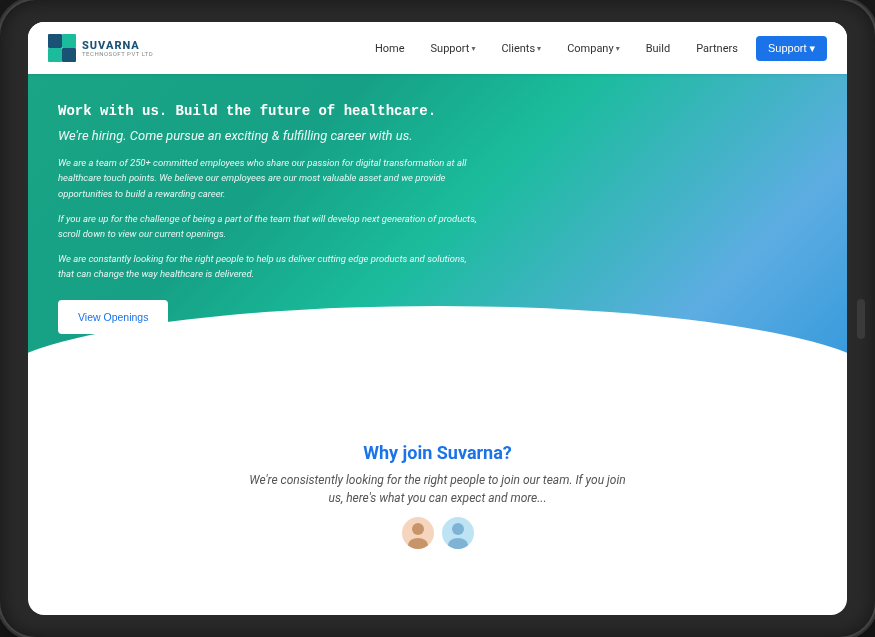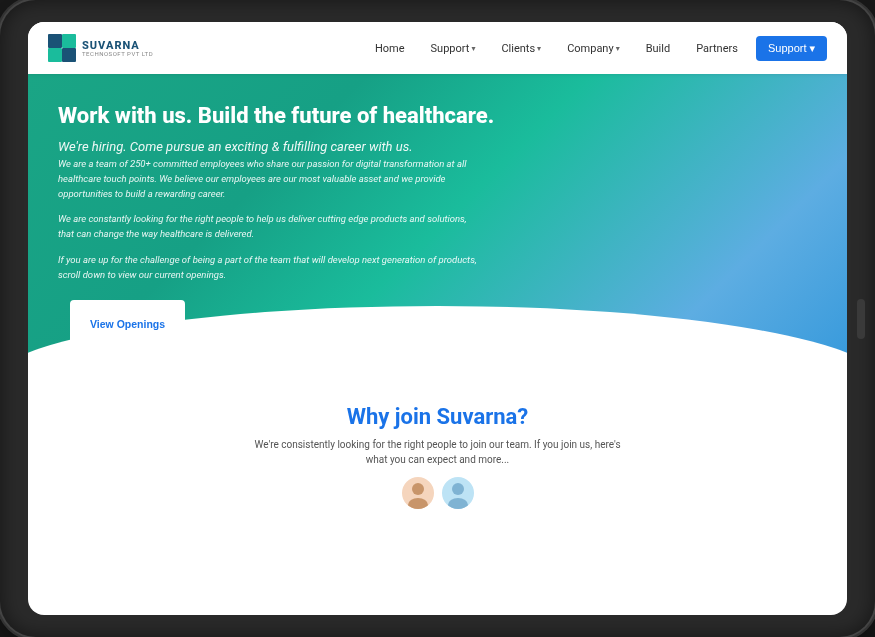--- a/index.html
+++ b/index.html
@@ -139,80 +139,82 @@
       position: absolute;
       bottom: -2px;
       left: -5%;
       width: 110%;
       height: 80px;
       background: #fff;
       border-radius: 50% 50% 0 0 / 80px 80px 0 0;
     }
 
     .hero-title {
-      font-size: 22px;
+      font-size: 14px;
       font-weight: 800;
       color: #fff;
       margin-bottom: 8px;
       line-height: 1.3;
       max-width: 520px;
+      font-family: Liberation Mono, monospace;
     }
 
     .hero-subtitle {
       font-size: 13px;
       font-style: italic;
       color: rgba(255,255,255,0.92);
-      margin-bottom: 2px;
+      margin-bottom: 12px;
       max-width: 480px;
     }
 
     .hero-para {
       font-size: 9.5px;
       color: rgba(255,255,255,0.9);
       line-height: 1.6;
       max-width: 420px;
       margin-bottom: 10px;
       font-style: italic;
     }
 
     .hero-btn {
       background: #fff;
       color: #1a73e8;
       border: 2px solid #fff;
-      padding: 16px 18px;
+      padding: 9px 18px;
       border-radius: 4px;
       font-size: 10.5px;
-      font-weight: 700;
+      font-weight: 400;
       cursor: pointer;
       margin-top: 8px;
       position: relative;
       z-index: 5;
-      margin-left: 12px;
     }
 
     
     .why-section {
       background: #fff;
       padding: 20px 30px;
       text-align: center;
     }
 
     .why-title {
-      font-size: 22px;
+      font-size: 18px;
       font-weight: 700;
       color: #1a73e8;
       margin-bottom: 8px;
+      margin-top: 38px;
     }
 
     .why-sub {
-      font-size: 10px;
+      font-size: 12px;
       color: #555;
       max-width: 380px;
       margin: 0 auto;
       line-height: 1.5;
+      font-style: italic;
     }
 
     .why-avatars {
       display: flex;
       justify-content: center;
       gap: 8px;
       margin-top: 10px;
     }
 
     .avatar-circle {
@@ -268,22 +270,22 @@
           <span>Support</span>
           <span>▾</span>
         </button>
       </div>
     </nav>
 
     <div class="hero">
       <h1 class="hero-title">Work with us. Build the future of healthcare.</h1>
       <p class="hero-subtitle">We're hiring. Come pursue an exciting &amp; fulfilling career with us.</p>
       <p class="hero-para">We are a team of 250+ committed employees who share our passion for digital transformation at all healthcare touch points. We believe our employees are our most valuable asset and we provide opportunities to build a rewarding career.</p>
+      <p class="hero-para">If you are up for the challenge of being a part of the team that will develop next generation of products, scroll down to view our current openings.</p>
       <p class="hero-para">We are constantly looking for the right people to help us deliver cutting edge products and solutions, that can change the way healthcare is delivered.</p>
-      <p class="hero-para">If you are up for the challenge of being a part of the team that will develop next generation of products, scroll down to view our current openings.</p>
       <button class="hero-btn">View Openings</button>
     </div>
 
     <div class="why-section">
       <h2 class="why-title">Why join Suvarna?</h2>
       <p class="why-sub">We're consistently looking for the right people to join our team. If you join us, here's what you can expect and more...</p>
       <div class="why-avatars">
         <div class="avatar-circle peach-bg">
           <svg width="22" height="28" viewBox="0 0 22 28">
             <circle cx="11" cy="8" r="6" fill="#c8956a"></circle>

